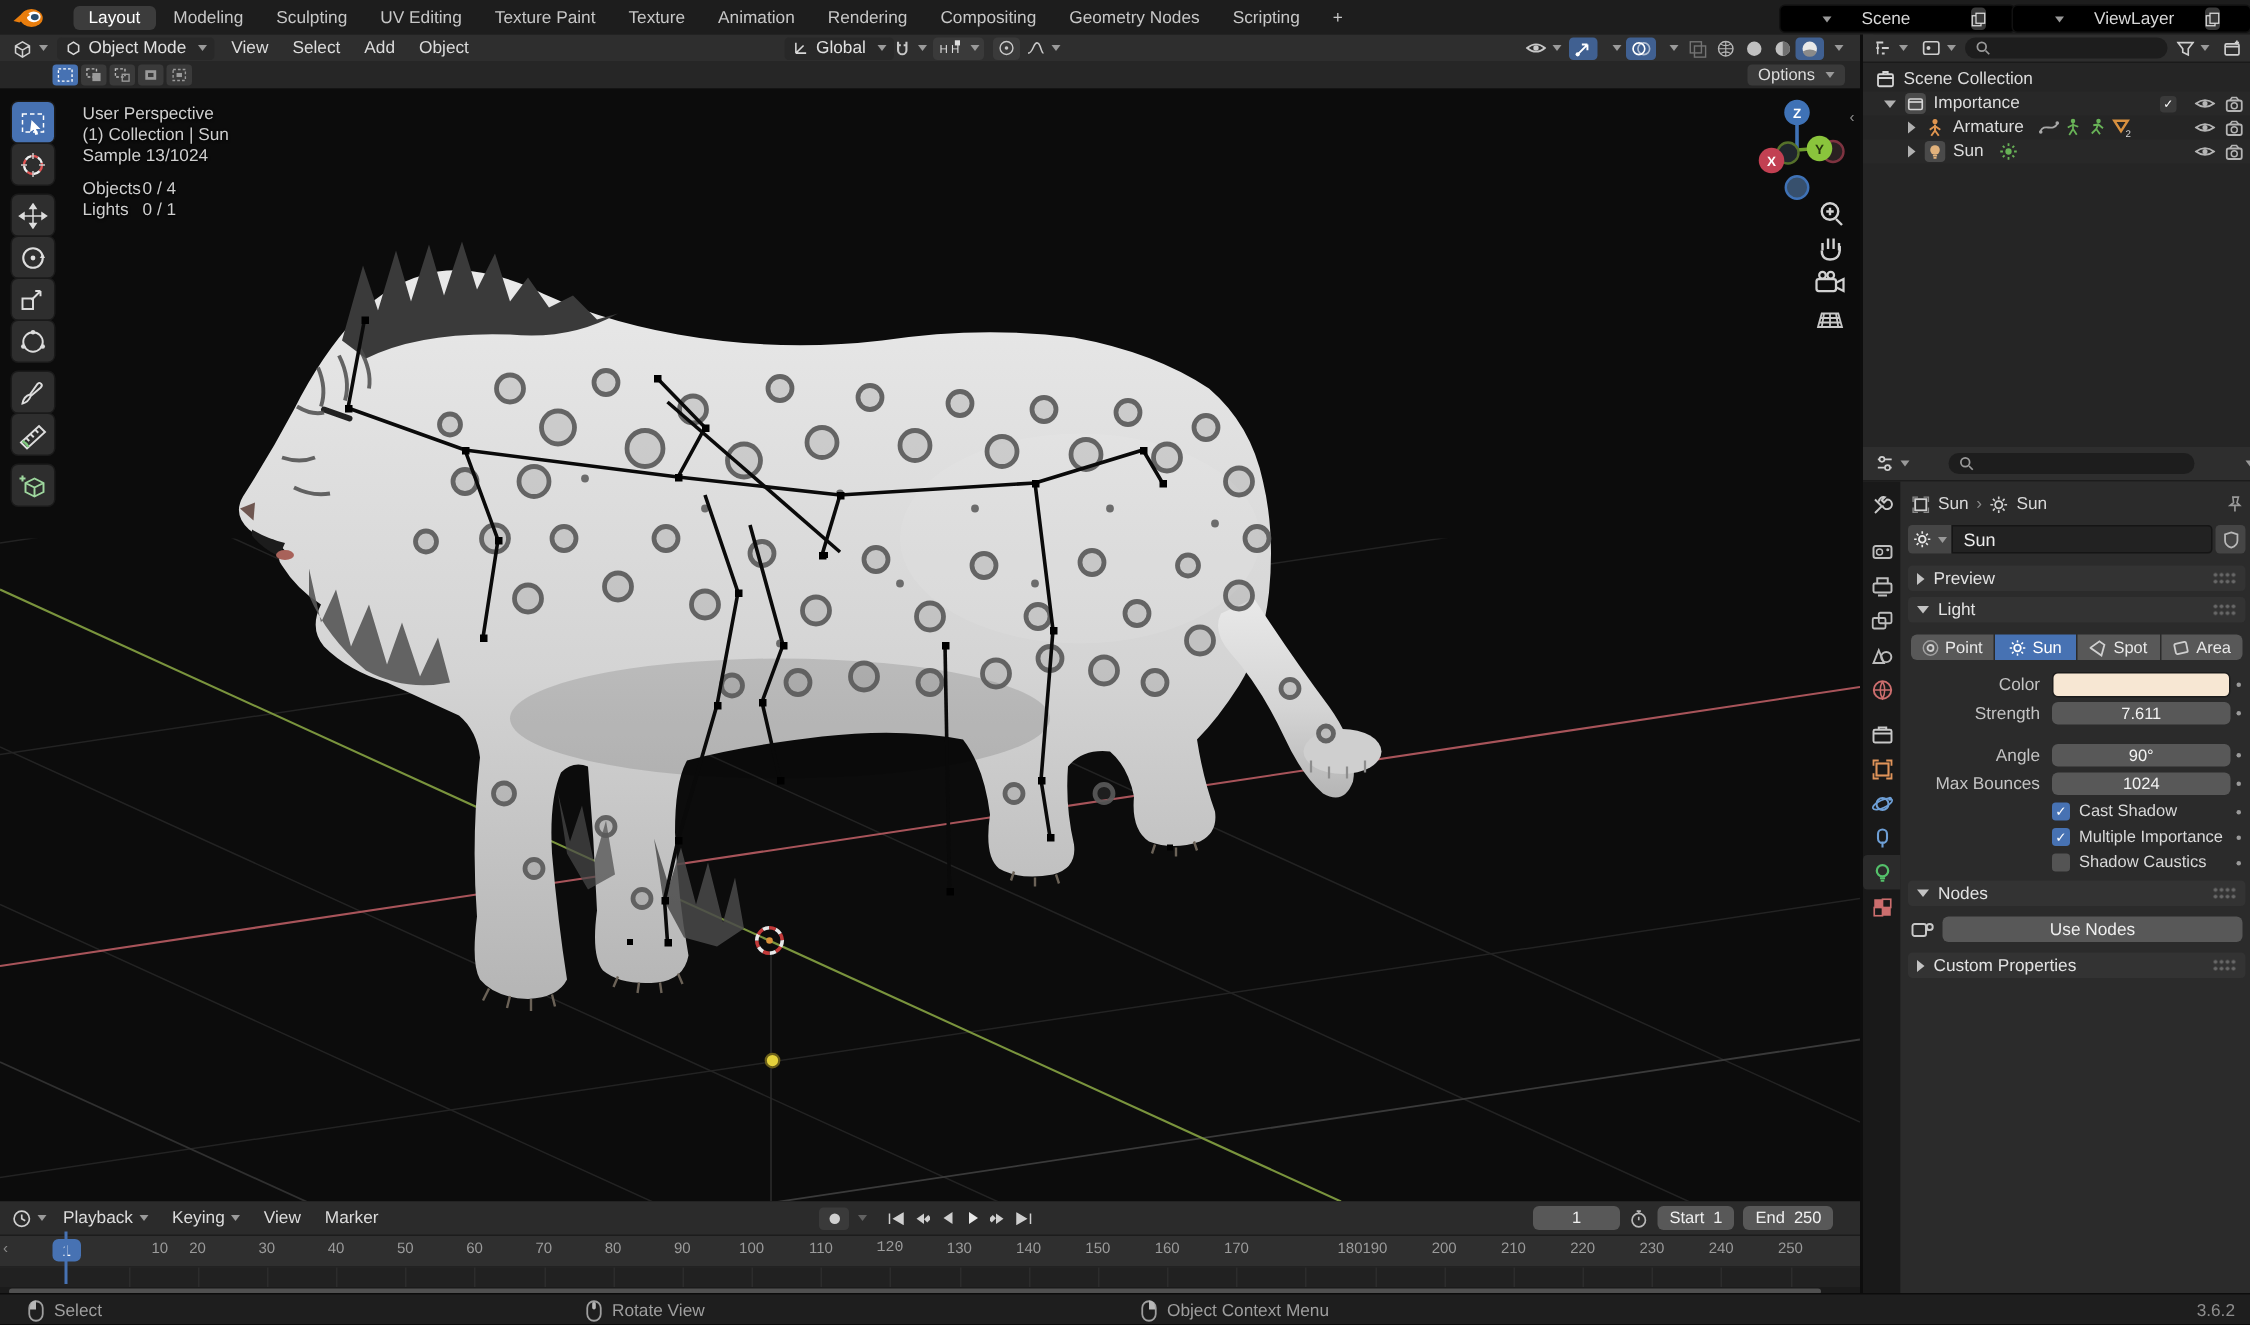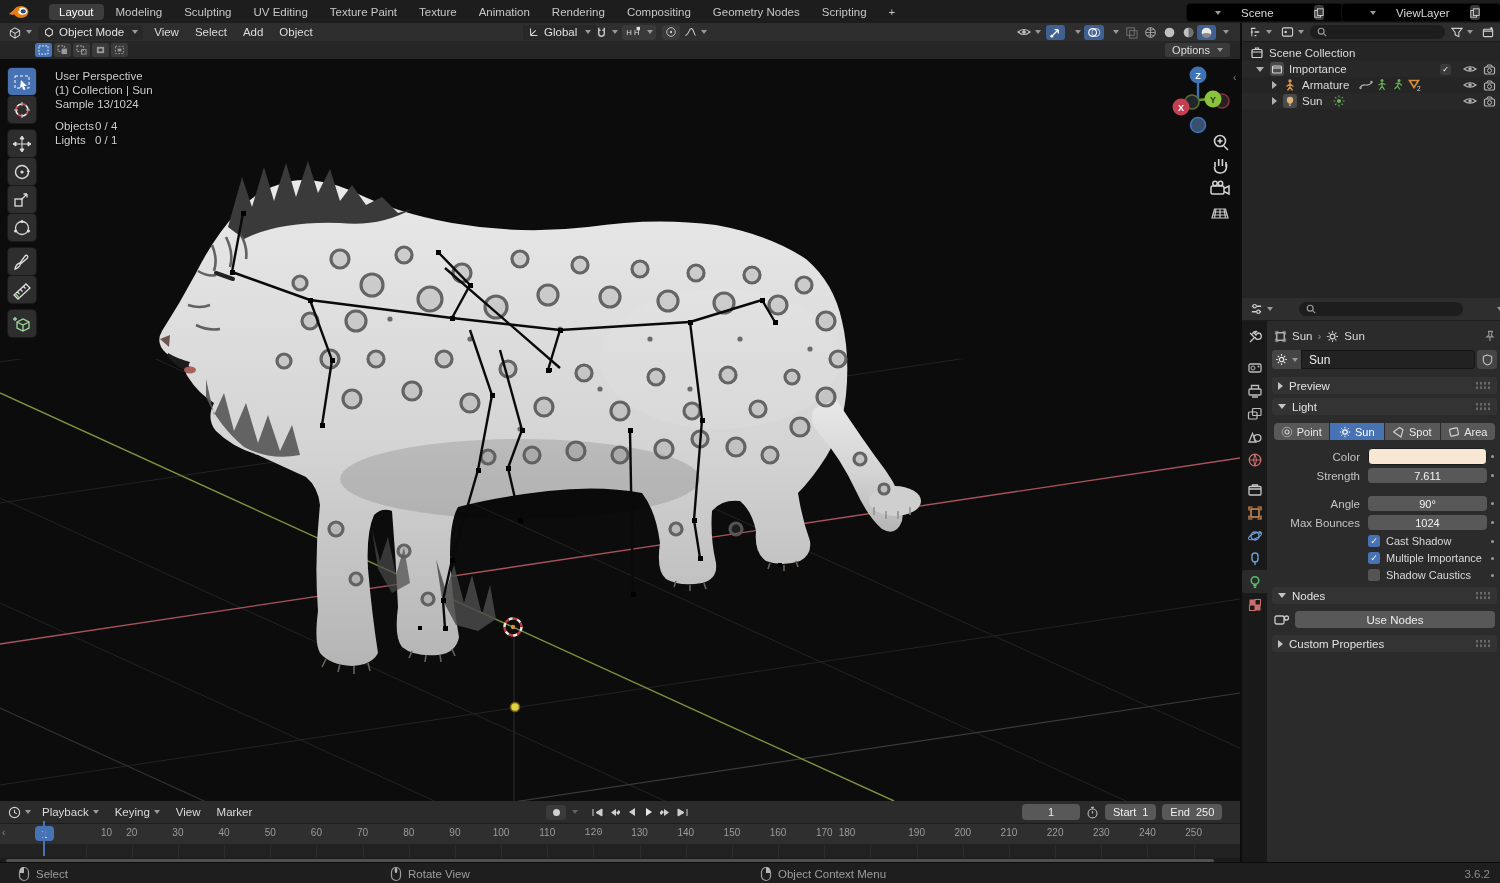--- a/index.html
+++ b/index.html
@@ -732,21 +732,21 @@
         <span class="tick" style="left: 408.743px;">80</span>
         <span class="tick" style="left: 454.913px;">90</span>
         <span class="tick" style="left: 501.083px;">100</span>
         <span class="tick" style="left: 547.253px;">110</span>
         <span class="tick" style="left: 593.423px; font-family: Liberation Mono, monospace;">120</span>
         <span class="tick" style="left: 639.593px;">130</span>
         <span class="tick" style="left: 685.763px;">140</span>
         <span class="tick" style="left: 731.933px;">150</span>
         <span class="tick" style="left: 778.103px;">160</span>
         <span class="tick" style="left: 824.273px;">170</span>
-        <span class="tick" style="left: 847px;">180</span>
+        <span class="tick" style="left: 900px;">180</span>
         <span class="tick" style="left: 916.613px;">190</span>
         <span class="tick" style="left: 962.783px;">200</span>
         <span class="tick" style="left: 1008.95px;">210</span>
         <span class="tick" style="left: 1055.12px;">220</span>
         <span class="tick" style="left: 1101.29px;">230</span>
         <span class="tick" style="left: 1147.46px;">240</span>
         <span class="tick" style="left: 1193.63px;">250</span>
       </div>
     <div id="tl-tracks">
         <div class="tcol" style="left: 85.553px;"></div>

